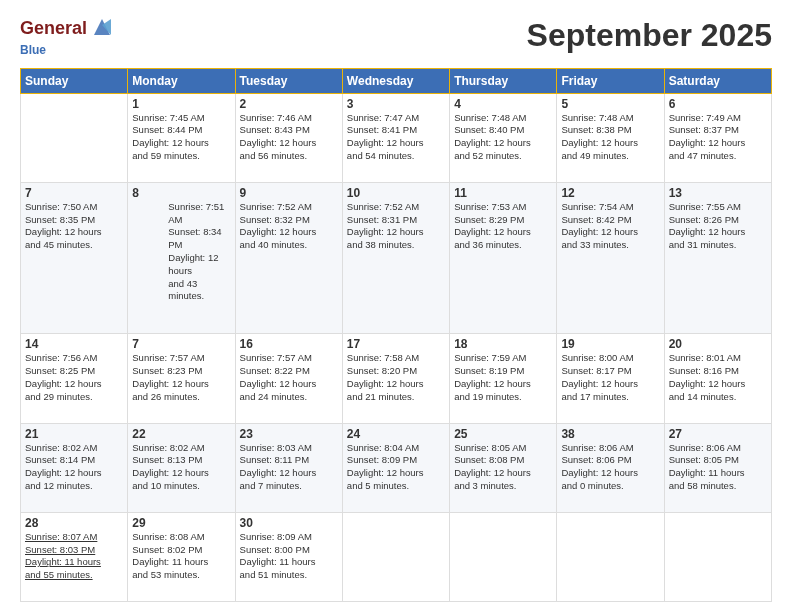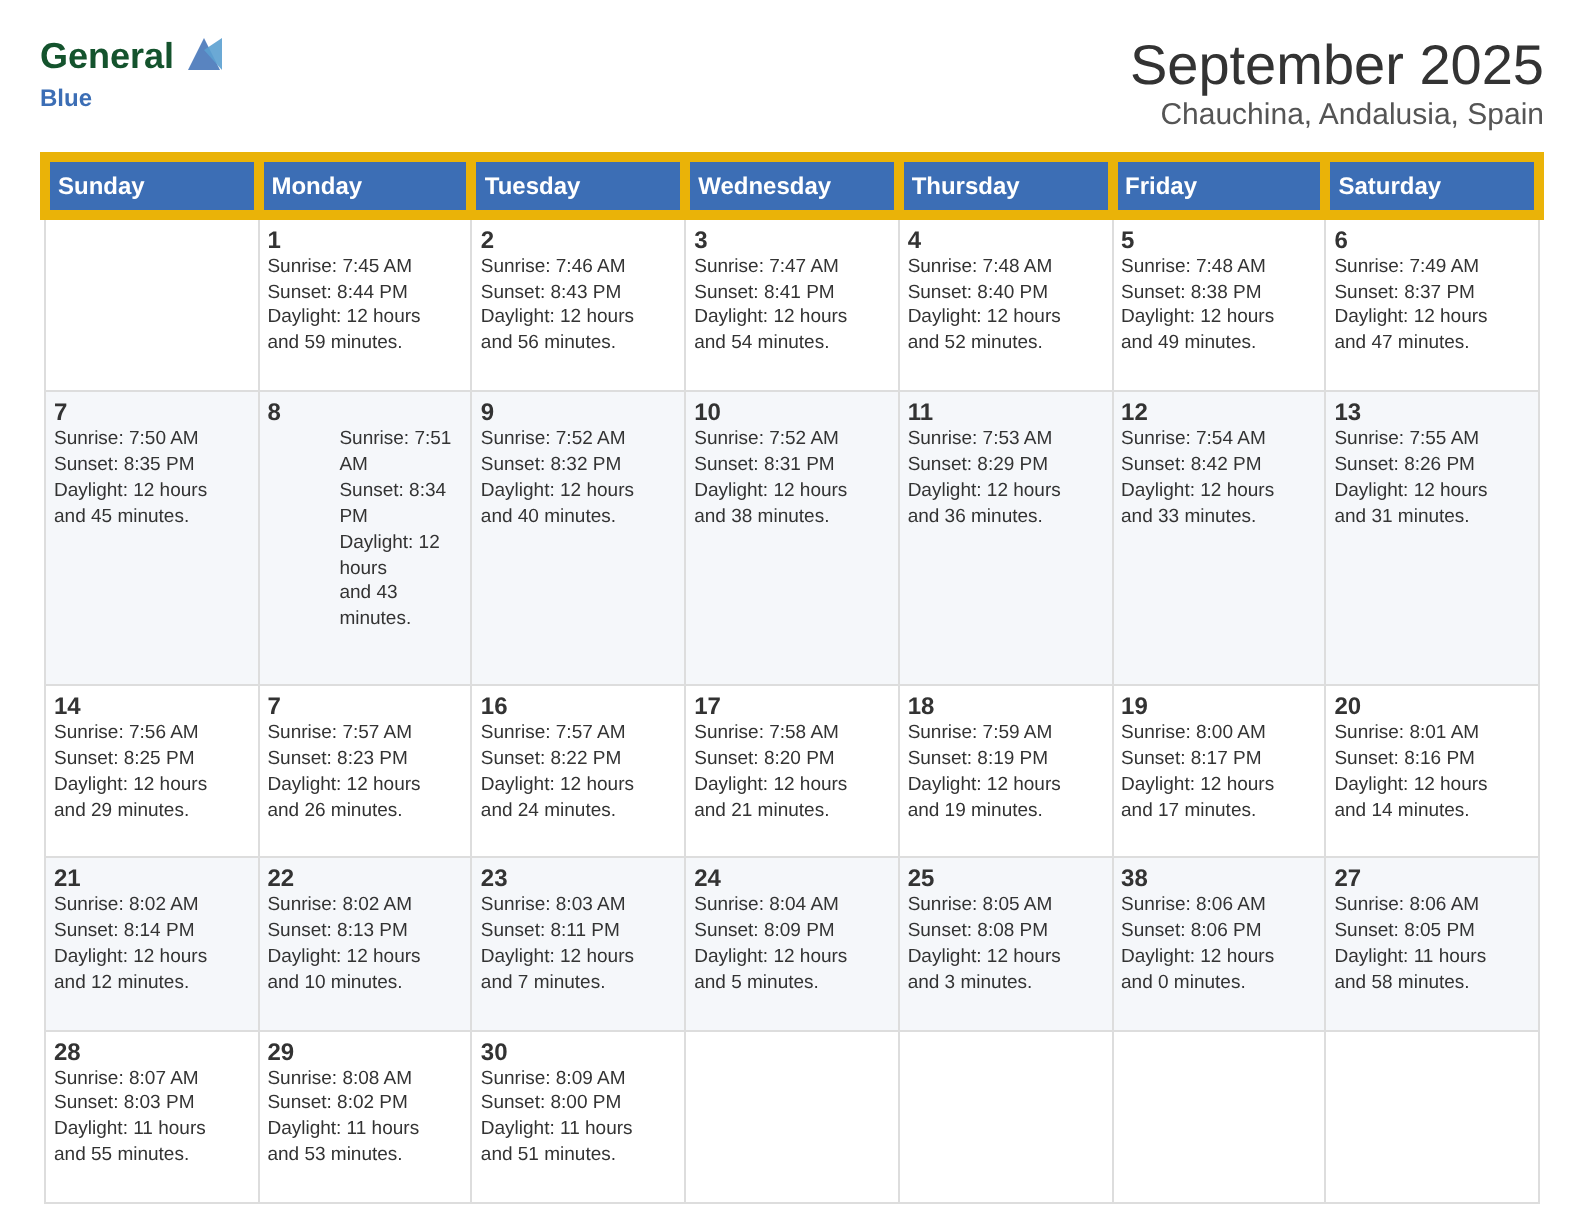--- a/index.html
+++ b/index.html
@@ -28,49 +28,49 @@
       align-items: center;
       gap: 0;
     }
     .logo-text {
       font-size: 18px;
       font-weight: bold;
       color: #333;
       line-height: 1.2;
     }
     .logo-text span {
-      color: #14532d;
+      color: #7f1d1d;
     }
     .title-block {
       text-align: right;
     }
     .title-block h1 {
-      font-size: 28px;
-      font-weight: normal;
+      font-size: 32px;
+      font-weight: bold;
       color: #333;
       line-height: 1.1;
     }
     .title-block h2 {
       font-size: 15px;
       font-weight: normal;
       color: #555;
     }
     .calendar {
       width: 100%;
       border-collapse: collapse;
       flex: 1;
     }
     .calendar th {
       background: #3c6eb5;
       color: #fff;
       font-size: 12px;
       font-weight: bold;
       padding: 5px 4px;
       text-align: left;
-      border: 5px solid #eab308;
+      border: 1px solid #eab308;
     }
     .calendar td {
       border: 1px solid #ddd;
       vertical-align: top;
       padding: 3px 4px;
       width: calc(100% / 7);
       font-size: 10px;
       color: #333;
       background: #fff;
     }
@@ -110,21 +110,20 @@
           <svg width="26" height="20" viewBox="0 0 26 20" style="margin-left:2px;margin-top:-4px;">
             <polygon points="5,18 13,2 21,18" fill="#3c6eb5" opacity="0.85"></polygon>
             <polygon points="13,8 22,2 22,18" fill="#5ba0d0" opacity="0.9"></polygon>
           </svg>
         </div>
         <span class="logo-text" style="color:#3c6eb5;font-size:12px;font-weight:bold;">Blue</span>
       </div>
     </div>
     <div class="title-block">
       <h1>September 2025</h1>
-      <h2>Chauchina, Andalusia, Spain</h2>
     </div>
   </div>
 
   <table class="calendar">
     <thead>
       <tr>
       <th>Sunday</th>
           <th>Monday</th>
           <th>Tuesday</th>
           <th>Wednesday</th>
@@ -328,21 +327,21 @@
             <span class="day-num">27</span>
             <div class="day-info" style="white-space: pre-line;">Sunrise: 8:06 AM
 Sunset: 8:05 PM
 Daylight: 11 hours
 and 58 minutes.</div>
           </td>
         </tr>
         <tr>
           <td>
             <span class="day-num">28</span>
-            <div class="day-info" style="white-space: pre-line;">Sunrise: 8:07 AM
+            <div class="day-info" style="white-space: pre-line; text-decoration: underline;">Sunrise: 8:07 AM
 Sunset: 8:03 PM
 Daylight: 11 hours
 and 55 minutes.</div>
           </td>
           <td>
             <span class="day-num">29</span>
             <div class="day-info" style="white-space: pre-line;">Sunrise: 8:08 AM
 Sunset: 8:02 PM
 Daylight: 11 hours
 and 53 minutes.</div>

